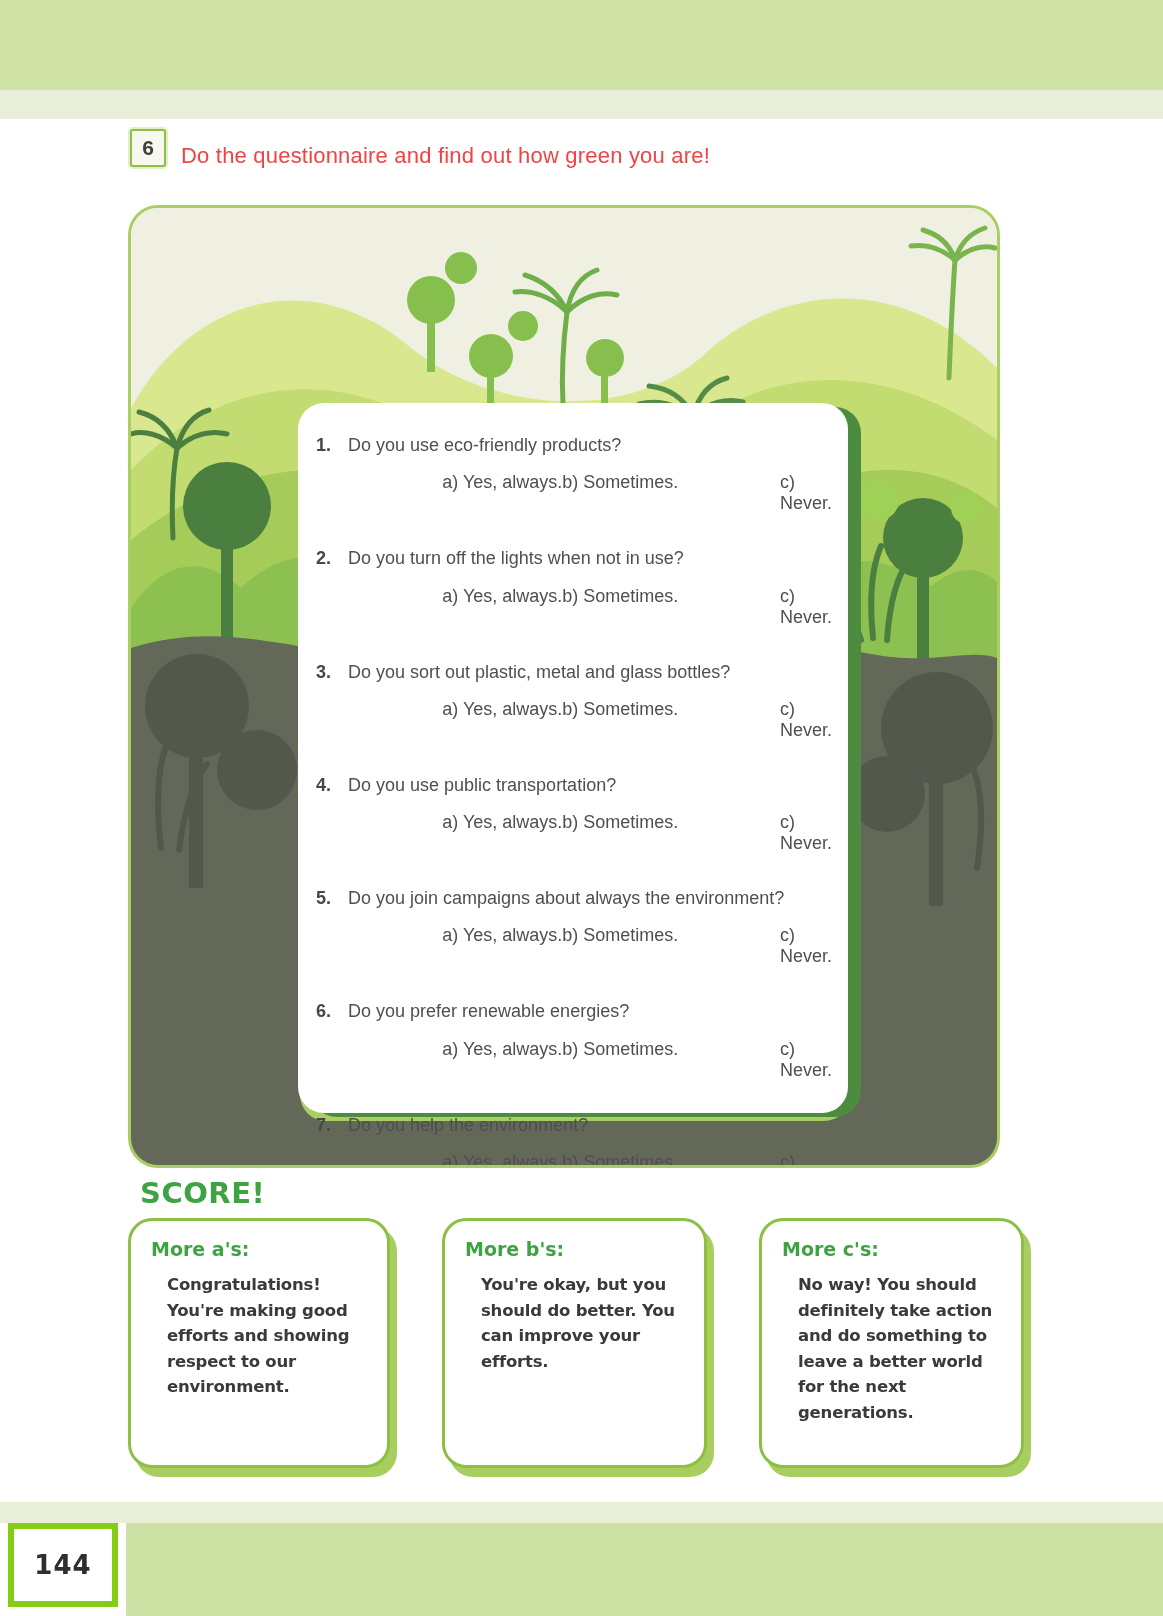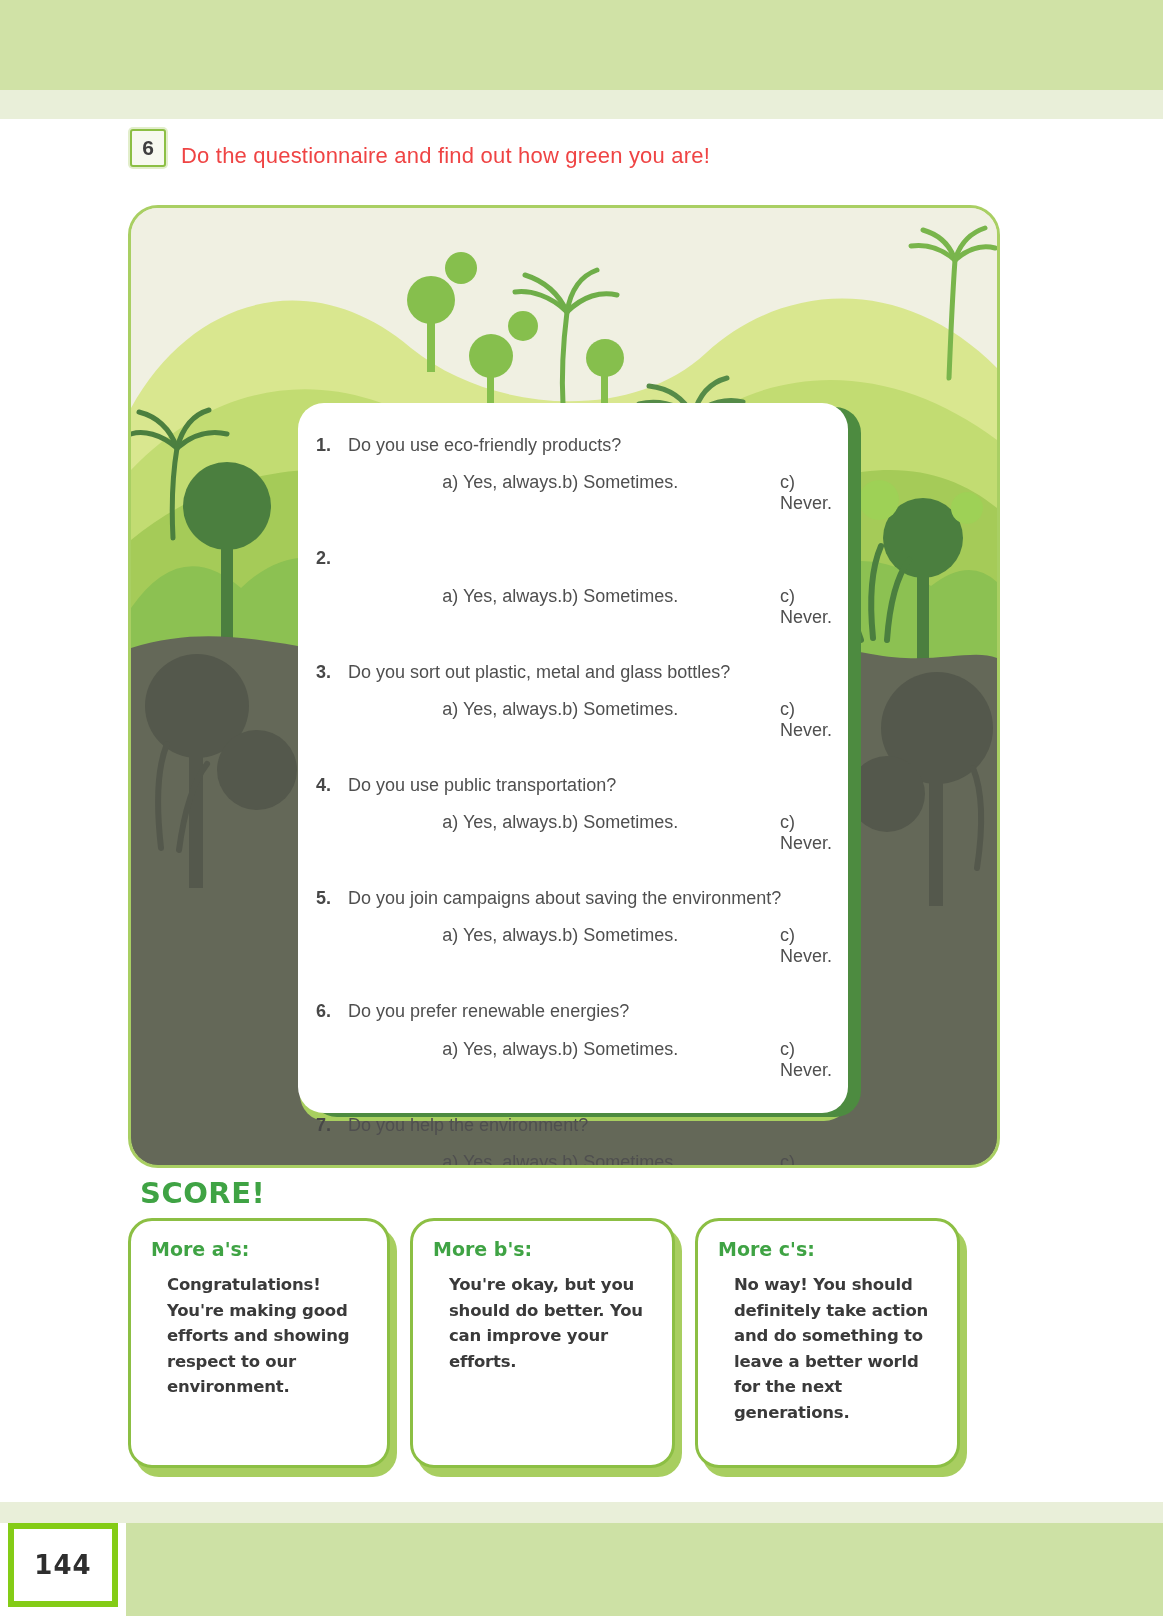--- a/index.html
+++ b/index.html
@@ -30,21 +30,21 @@
   .q-line{display:flex;gap:10px;font-size:18px;color:#4f4f4f;line-height:1.35;}
   .q-num{font-weight:bold;min-width:22px;color:#474747;}
   .opts{display:flex;margin:15px 0 0 52px;font-size:18px;color:#4f4f4f;}
   .opt-a{width:198px;text-align:right;}
   .opt-b{width:177px;}
   .opt-c{flex:1;margin-left:44px;}
 
   
   .score-heading{position:absolute;left:140px;top:1176px;font-family:"DejaVu Sans",sans-serif;
                  font-size:29px;font-weight:bold;color:#3fa344;letter-spacing:0.5px;}
-  .boxes{position:absolute;left:128px;top:1218px;display:flex;gap:20px;}
+  .boxes{position:absolute;left:128px;top:1218px;display:flex;gap:52px;}
   .score-box{background:#fff;border:3px solid #8cbf44;border-radius:24px;box-sizing:border-box;
              height:250px;box-shadow:7px 9px 0 #a8ce60;padding:17px 18px 0 20px;}
   .score-box.b1{width:262px;}
   .score-box.b2{width:265px;}
   .score-box.b3{width:265px;}
   .box-title{font-family:"DejaVu Sans",sans-serif;font-size:19px;font-weight:bold;color:#3fa344;
              margin-bottom:12px;}
   .box-text{font-family:"DejaVu Sans",sans-serif;font-size:16.5px;font-weight:bold;color:#3a3a3a;
             line-height:1.55;letter-spacing:-0.2px;margin-left:16px;}
 
@@ -162,20 +162,21 @@
         <div class="opts">
           <span class="opt-a">a) Yes, always.</span>
           <span class="opt-b">b) Sometimes.</span>
           <span class="opt-c">c) Never.</span>
         </div>
       </div>
 
       <div class="qb">
         <div class="q-line">
           <span class="q-num">2.</span>
+          <span>Do you turn off the lights when not in use?</span>
         </div>
         <div class="opts">
           <span class="opt-a">a) Yes, always.</span>
           <span class="opt-b">b) Sometimes.</span>
           <span class="opt-c">c) Never.</span>
         </div>
       </div>
 
       <div class="qb">
         <div class="q-line">
@@ -197,21 +198,21 @@
         <div class="opts">
           <span class="opt-a">a) Yes, always.</span>
           <span class="opt-b">b) Sometimes.</span>
           <span class="opt-c">c) Never.</span>
         </div>
       </div>
 
       <div class="qb">
         <div class="q-line">
           <span class="q-num">5.</span>
-          <span>Do you join campaigns about saving the environment?</span>
+          <span>Do you join campaigns about always the environment?</span>
         </div>
         <div class="opts">
           <span class="opt-a">a) Yes, always.</span>
           <span class="opt-b">b) Sometimes.</span>
           <span class="opt-c">c) Never.</span>
         </div>
       </div>
 
       <div class="qb">
         <div class="q-line">

